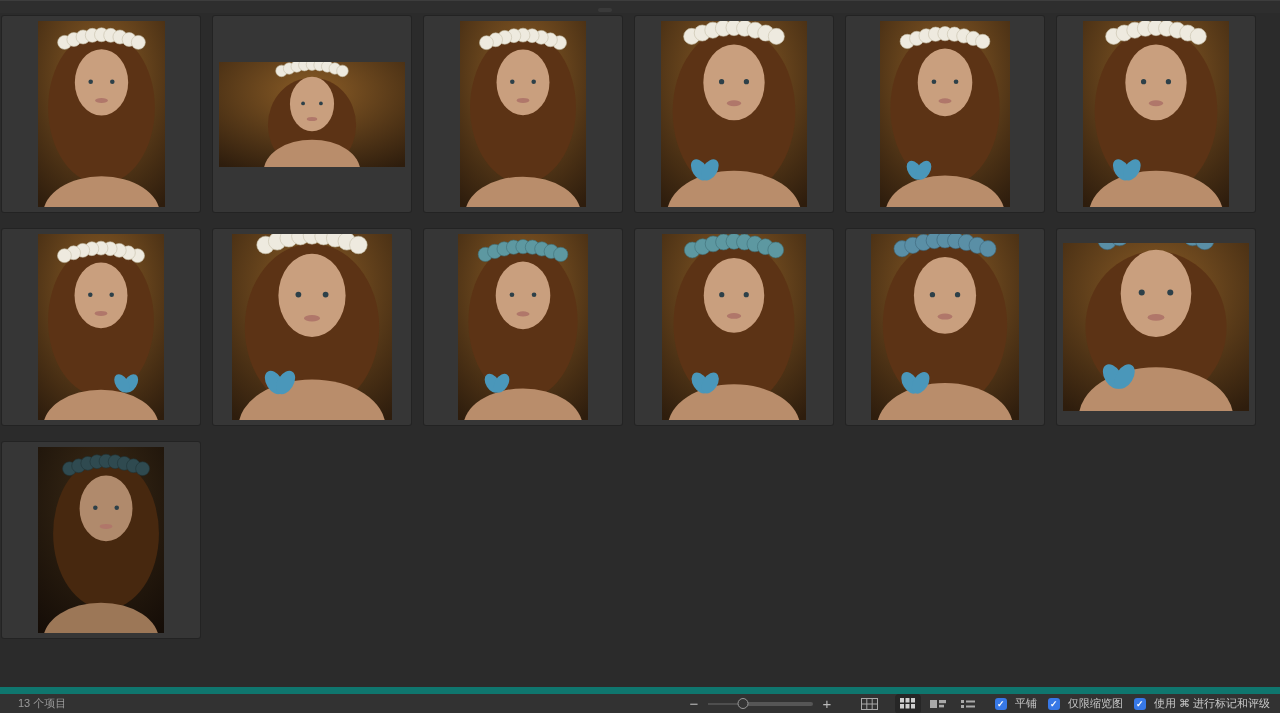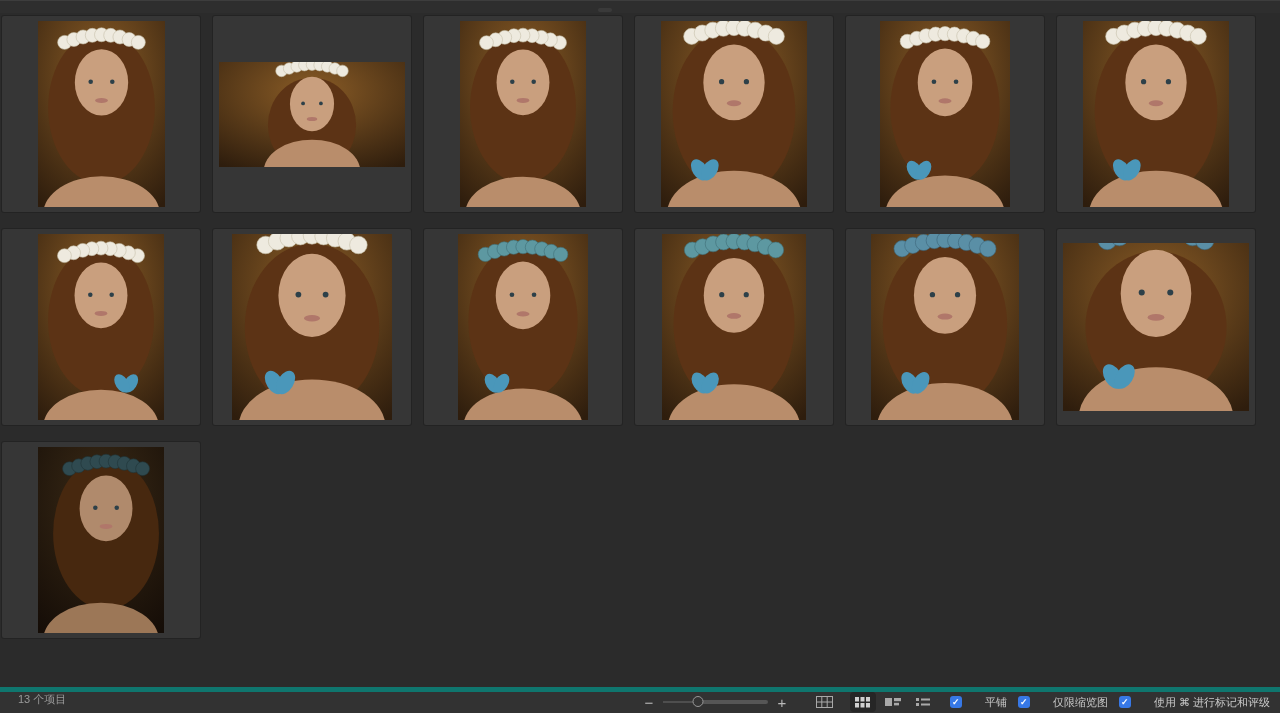--- a/index.html
+++ b/index.html
@@ -17,22 +17,22 @@
           padding:3px 0 0 2px;
           display:grid; grid-template-columns:repeat(6,198px);
           column-gap:13px; row-gap:17px; align-content:start; }
   .card { width:198px; height:196px; background:#363636; border-radius:2px;
           box-shadow:0 0 0 1px rgba(0,0,0,0.18);
           display:flex; align-items:center; justify-content:center; }
   .card svg { display:block; }
 
   
   .bar { position:absolute; left:0; right:0; bottom:0; height:26px;
-         background:#323232; border-top:5px solid #0f766e;
-         display:flex; align-items:flex-start; }
+         background:#323232; border-top:7px solid #0f766e;
+         display:flex; align-items:center; }
   .item-count { margin-left:18px; font-size:11px; color:#9a9a9a; }
   .bar-right { margin-left:auto; margin-right:10px; display:flex; align-items:center; }
 
   .zoom-btn { color:#bababa; font-size:15px; line-height:1; width:16px; text-align:center;
               cursor:default; user-select:none; }
   .slider { position:relative; width:105px; height:14px; margin:0 6px; }
   .slider .track-l { position:absolute; left:0;  top:6px; height:2px; background:#4e4e4e; }
   .slider .track-r { position:absolute; right:0; top:5px; height:4px; background:#565656; border-radius:2px; }
   .slider .knob { position:absolute; top:1px; width:11px; height:11px; border-radius:50%;
                   background:#343434; border:1.5px solid #979797; transform:translateX(-50%); }
@@ -41,21 +41,21 @@
   .vm-btn { width:26px; height:20px; display:flex; align-items:center; justify-content:center;
             border-radius:4px; margin-left:4px; }
   .vm-btn.active { background:#262626; }
   .vm-btn:first-child { margin-left:0; margin-right:8px; }
 
   .cb-group { display:flex; align-items:center; margin-left:14px; }
   .cb-item { display:flex; align-items:center; margin-left:11px; }
   .cb-item:first-child { margin-left:0; }
   .checkbox { width:12px; height:12px; border-radius:3px; background:#3778e6;
               color:#fff; font-size:9px; line-height:12px; text-align:center; font-weight:bold; }
-  .cb-label { margin-left:23px; font-size:11px; color:#c9c9c9; white-space:nowrap; }
+  .cb-label { margin-left:8px; font-size:11px; color:#c9c9c9; white-space:nowrap; }
 </style>
 </head>
 <body>
 
 <div class="top-strip">
   <div class="notch"></div>
 </div>
 
 <div class="grid">
   <div class="card">

